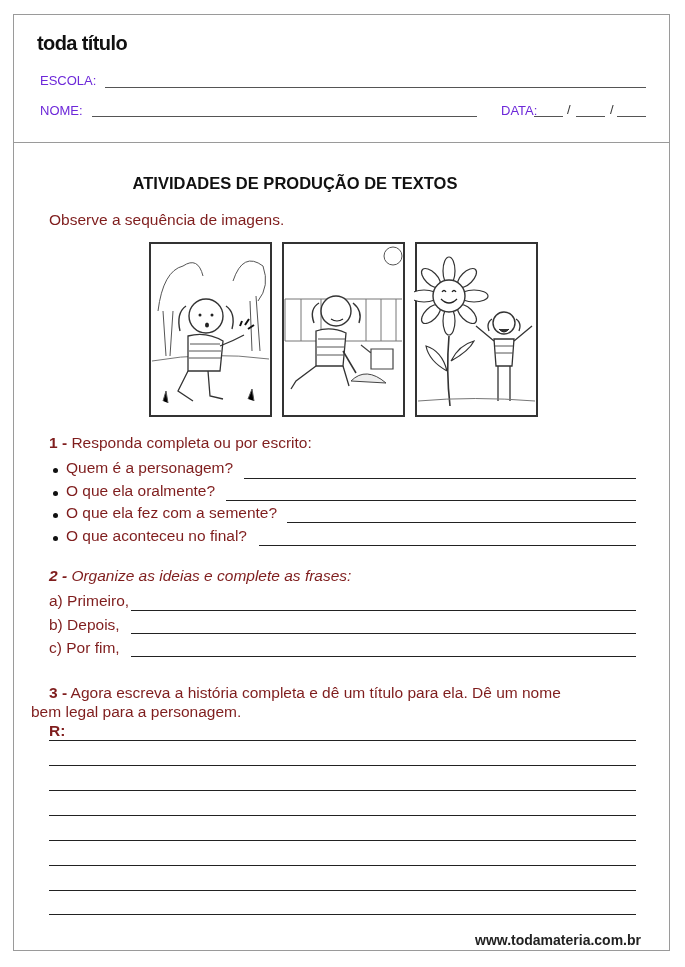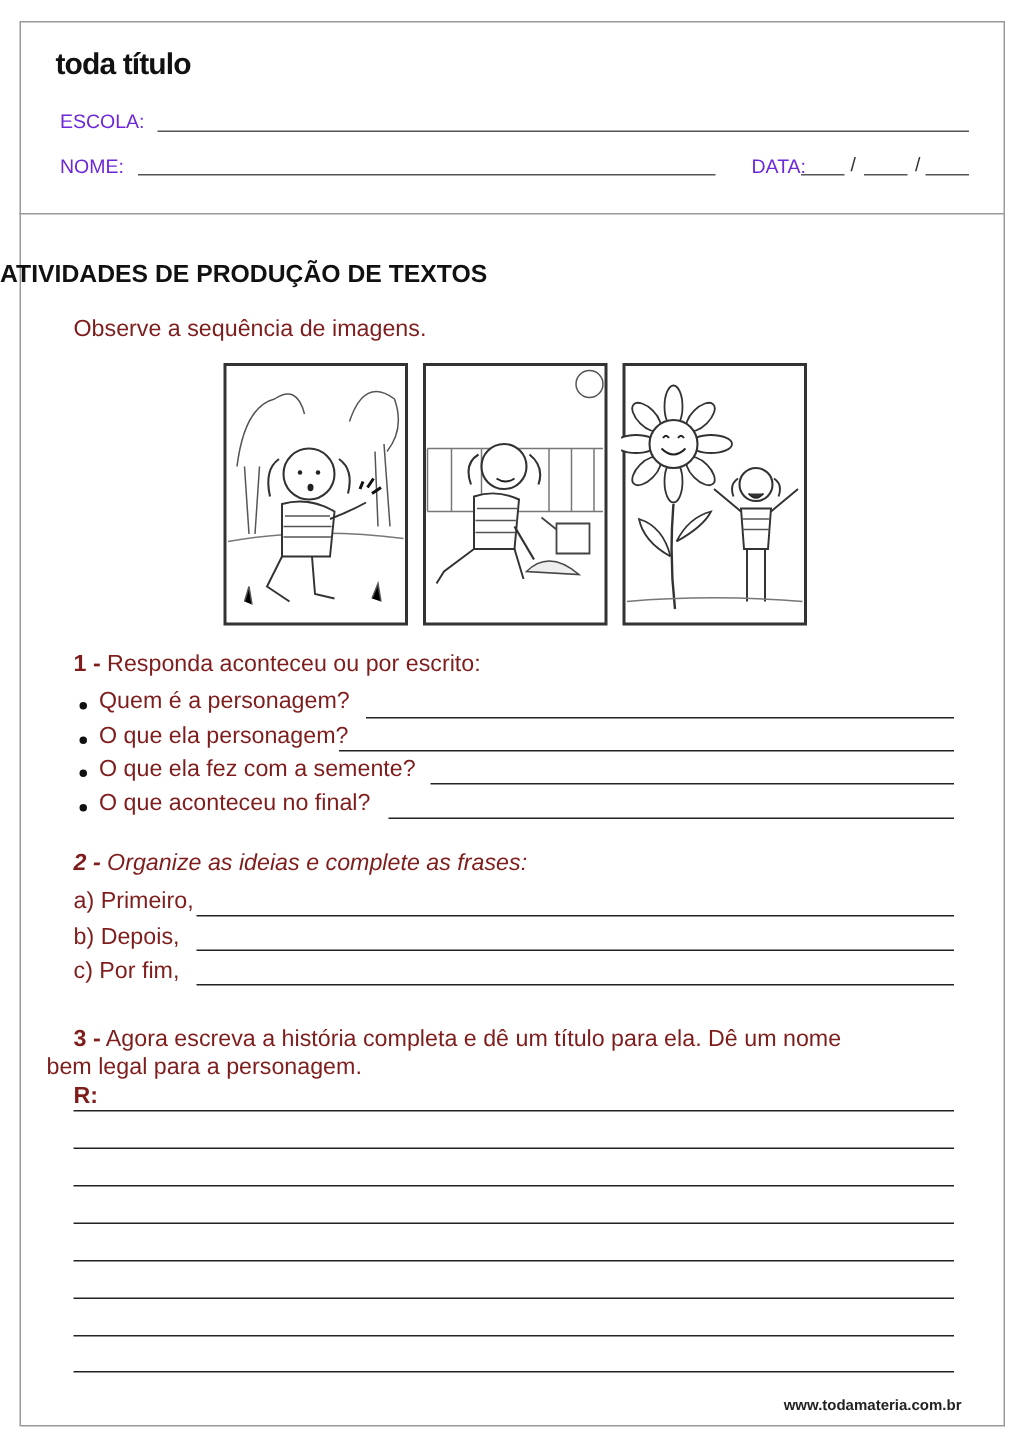--- a/index.html
+++ b/index.html
@@ -7,29 +7,29 @@
          font-family: "Liberation Sans", "DejaVu Sans", sans-serif; color: #111; }
   .frame { position: absolute; left: 13px; top: 14px; width: 657px; height: 937px;
            border: 1.5px solid #9a9a9a; box-sizing: border-box; }
   .header-divider { position: absolute; left: 13px; top: 142px; width: 657px; height: 0;
                     border-top: 1.5px solid #9a9a9a; }
   .logo { position: absolute; left: 37px; top: 32px; font-size: 20px; font-weight: 700;
           letter-spacing: -0.6px; color: #111; }
   .field-label { position: absolute; font-size: 13px; color: #6d28d9; }
   .line { position: absolute; height: 0; border-top: 1px solid #555; }
   .slash { position: absolute; font-size: 13px; color: #333; }
-  .title { position: absolute; left: 0; width: 590px; top: 174px; 
+  .title { position: absolute; left: 0; width: 590px; top: 174px; text-align: center;
            font-size: 16.5px; font-weight: 700; color: #111; }
   .txt { position: absolute; font-size: 15.5px; color: #7f1d1d; white-space: nowrap; }
   .txt b { font-weight: 700; }
   .bullet { position: absolute; width: 5px; height: 5px; border-radius: 50%; background: #111; }
   .panel { position: absolute; top: 241px; width: 125px; height: 177px; }
   .panel svg { width: 100%; height: 100%; }
   .wline { position: absolute; height: 0; border-top: 1.4px solid #222; }
-  .footer { position: absolute; right: 44px; top: 932px; font-size: 10px; font-weight: 700; color: #222; }
+  .footer { position: absolute; right: 44px; top: 932px; font-size: 14px; font-weight: 700; color: #222; }
 </style>
 </head>
 <body>
 
 <div class="frame"></div>
 <div class="header-divider"></div>
 
 <div class="logo">toda título</div>
 
 <div class="field-label" style="left:40px; top:73px;">ESCOLA:</div>
@@ -109,29 +109,29 @@
     <path d="M80 98 L100 98 L98 125 L82 125 Z" fill="#fff" stroke="#333" stroke-width="1.3"></path>
     <path d="M81 105 L99 105 M81 112 L99 112" stroke="#555" stroke-width="1"></path>
     <path d="M80 100 L62 85 M100 100 L118 85" stroke="#333" stroke-width="1.3"></path>
     <path d="M84 125 L84 160 M96 125 L96 160" stroke="#333" stroke-width="1.3"></path>
     <path d="M4 160 Q60 155 121 160" fill="none" stroke="#777" stroke-width="1"></path>
   </svg>
 </div>
 
 <div class="txt" style="left:49px; top:434px;">
   <b>1 -</b>
-  <span>Responda aconteceu ou por escrito:</span>
+  <span>Responda completa ou por escrito:</span>
 </div>
 
 <div class="bullet" style="left:53px; top:468px;"></div>
 <div class="txt" style="left:66px; top:459px;">Quem é a personagem?</div>
 <div class="line" style="left:244px; top:478px; width:392px; border-color:#222;"></div>
 
 <div class="bullet" style="left:53px; top:491px;"></div>
-<div class="txt" style="left:66px; top:482px;">O que ela personagem?</div>
+<div class="txt" style="left:66px; top:482px;">O que ela oralmente?</div>
 <div class="line" style="left:226px; top:500px; width:410px; border-color:#222;"></div>
 
 <div class="bullet" style="left:53px; top:513px;"></div>
 <div class="txt" style="left:66px; top:504px;">O que ela fez com a semente?</div>
 <div class="line" style="left:287px; top:522px; width:349px; border-color:#222;"></div>
 
 <div class="bullet" style="left:53px; top:536px;"></div>
 <div class="txt" style="left:66px; top:527px;">O que aconteceu no final?</div>
 <div class="line" style="left:259px; top:545px; width:377px; border-color:#222;"></div>
 

